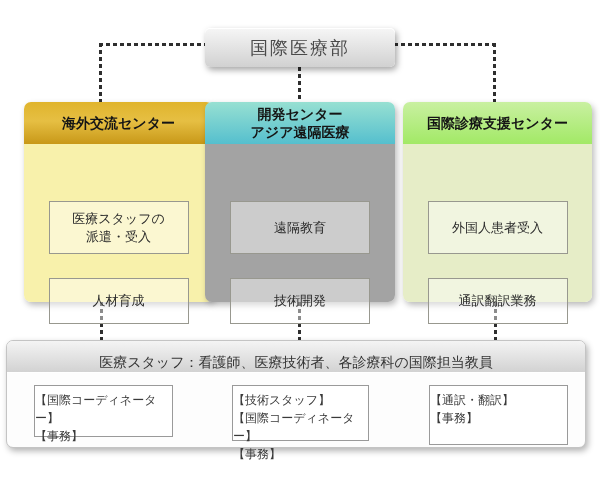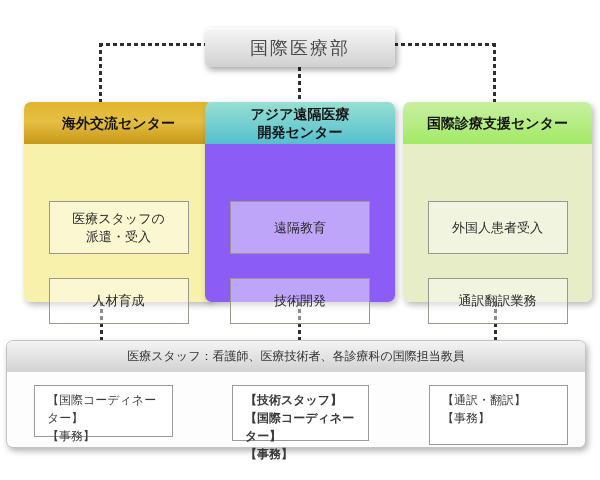--- a/index.html
+++ b/index.html
@@ -36,43 +36,43 @@
   #col-1{left:24px; width:189px;}
   #col-2{left:205px; width:190px;}
   #col-3{left:403px; width:189px;}
   .col-header{height:42px; border-radius:7px 7px 0 0;
     display:flex; flex-direction:column; align-items:center; justify-content:center;
     font-size:14px; font-weight:bold; color:#151515; line-height:1.3; text-align:center;}
   .col-body{position:relative; height:158px; border-radius:0 0 7px 7px;}
   #col-1 .col-header{background:linear-gradient(180deg,#e0b42c 0%,#e6bf43 45%,#c89818 100%);}
   #col-1 .col-body{background:#f8f1ab;}
   #col-2 .col-header{background:linear-gradient(180deg,#97e0d2 0%,#55bfce 100%);}
-  #col-2 .col-body{background:#8b5cf6;}
+  #col-2 .col-body{background:#a3a3a3;}
   #col-3 .col-header{background:linear-gradient(180deg,#c9f0a1 0%,#a2e966 100%);}
   #col-3 .col-body{background:#e6edc7;}
   .item-box{position:absolute; left:50%; transform:translateX(-50%); width:140px;
     background:rgba(255,255,255,0.45); border:1px solid #98988f; box-sizing:border-box;
     display:flex; flex-direction:column; align-items:center; justify-content:center;
     text-align:center; font-size:13px; color:#2b2b2b; line-height:1.35;}
   .item-1{top:57px; height:53px;}
   .item-2{top:134px; height:46px;}
 
   
   #staff-panel{position:absolute; left:6px; top:340px; width:580px; height:108px;
     background:#fdfdfd; border:1px solid #c4c4c4; border-radius:7px; box-sizing:border-box;
     box-shadow:2px 3px 6px rgba(0,0,0,0.3);}
   .staff-header{height:31px; border-radius:6px 6px 0 0;
     background:linear-gradient(180deg,#f4f4f4 0%,#d2d2d2 100%);
     border-bottom:1px solid #ffffff;
-    display:flex; align-items:center; justify-content:center;
-    font-size:12px; color:#333333;}
+    display:flex; align-items:flex-end; justify-content:center;
+    font-size:14px; color:#333333;}
   .staff-box{position:absolute; border:1px solid #9a9a9a; background:#ffffff;
-    font-size:12px; color:#3a3a3a; line-height:1.5; padding:5px 12px; box-sizing:border-box;}
+    font-size:12px; color:#3a3a3a; line-height:1.5; padding:5px 0; box-sizing:border-box;}
   #staff-box-1{left:27px; top:44px; width:139px; height:52px;}
-  #staff-box-2{left:225px; top:44px; width:137px; height:56px;font-weight:bold;}
+  #staff-box-2{left:225px; top:44px; width:137px; height:56px;}
   #staff-box-3{left:422px; top:44px; width:139px; height:60px;}
 </style>
 </head>
 <body>
 
 <div class="stage">
 
   <div class="dash-h" id="dash-left-h"></div>
   <div class="dash-v" id="dash-left-v"></div>
   <div class="dash-h" id="dash-right-h"></div>
@@ -96,22 +96,22 @@
         <span>派遣・受入</span>
       </div>
       <div class="item-box item-2">
         <span>人材育成</span>
       </div>
     </div>
   </div>
 
   <div class="column" id="col-2">
     <div class="col-header">
+      <span>開発センター</span>
       <span>アジア遠隔医療</span>
-      <span>開発センター</span>
     </div>
     <div class="col-body">
       <div class="item-box item-1">
         <span>遠隔教育</span>
       </div>
       <div class="item-box item-2">
         <span>技術開発</span>
       </div>
     </div>
   </div>

